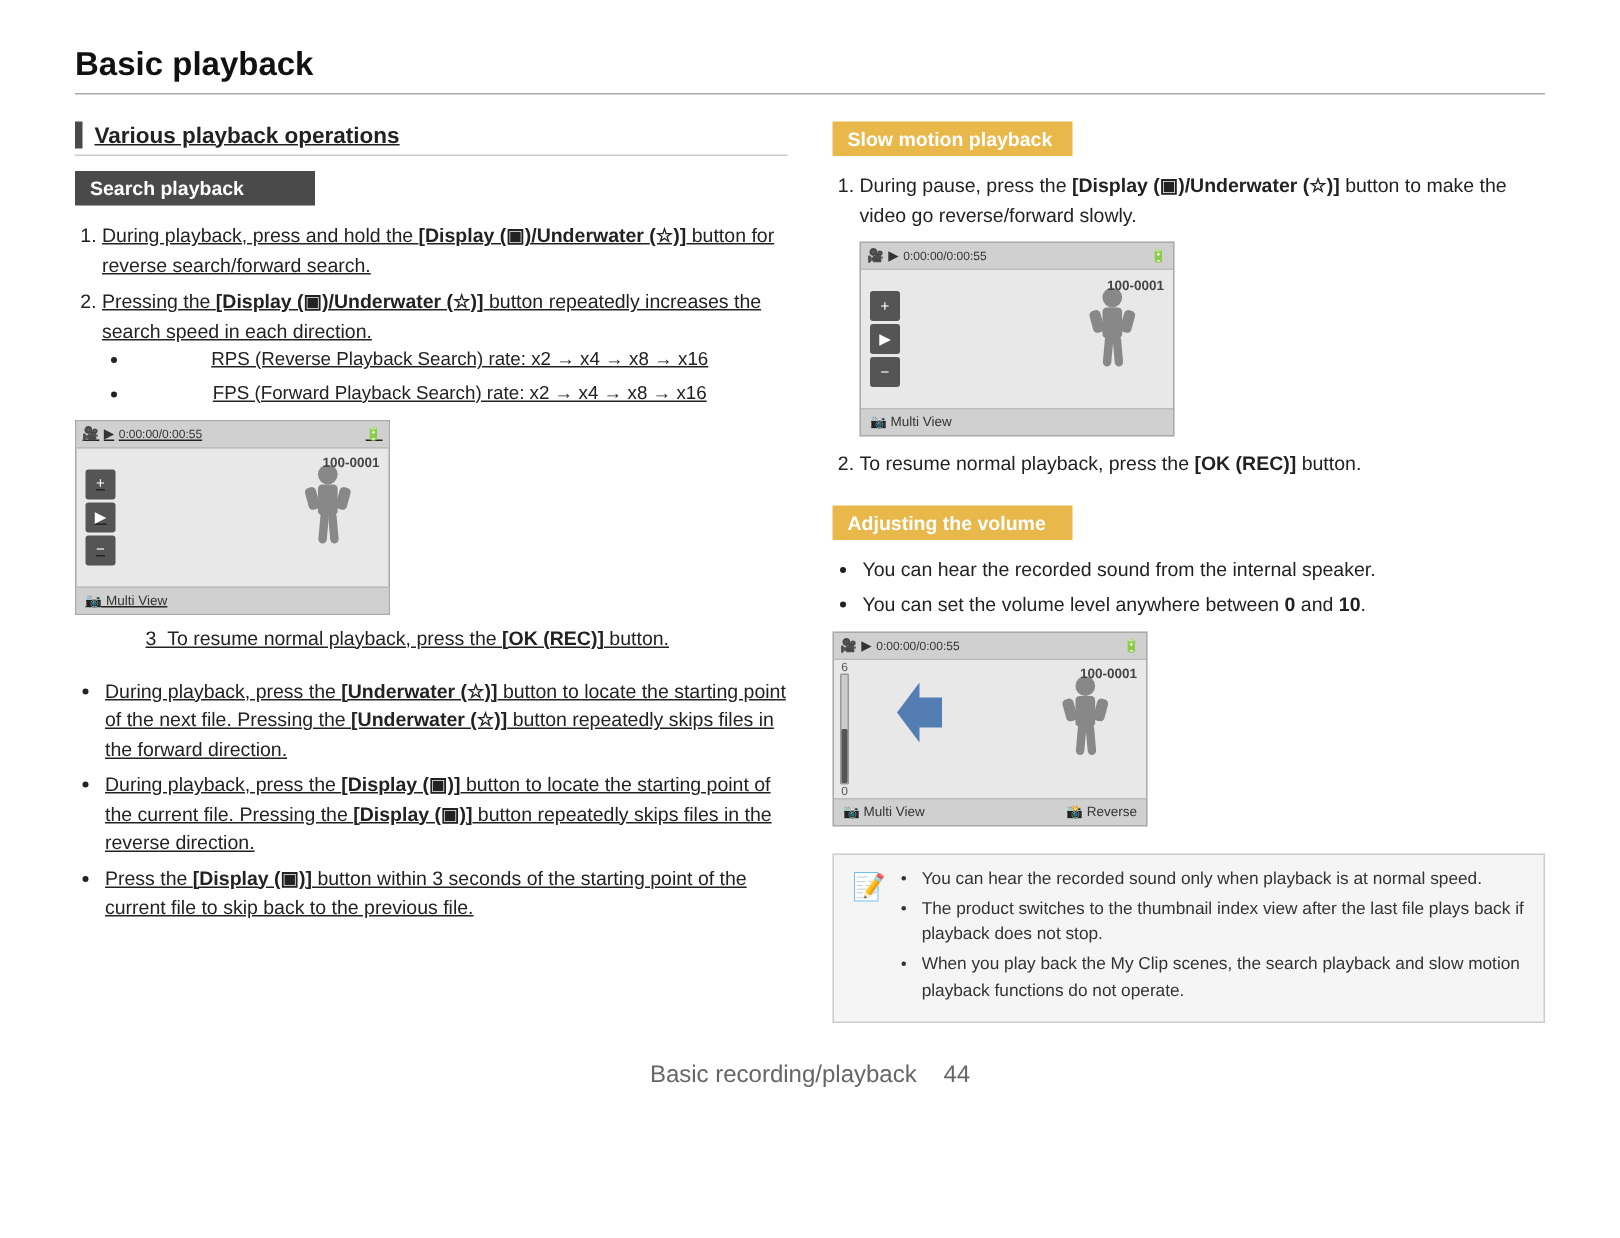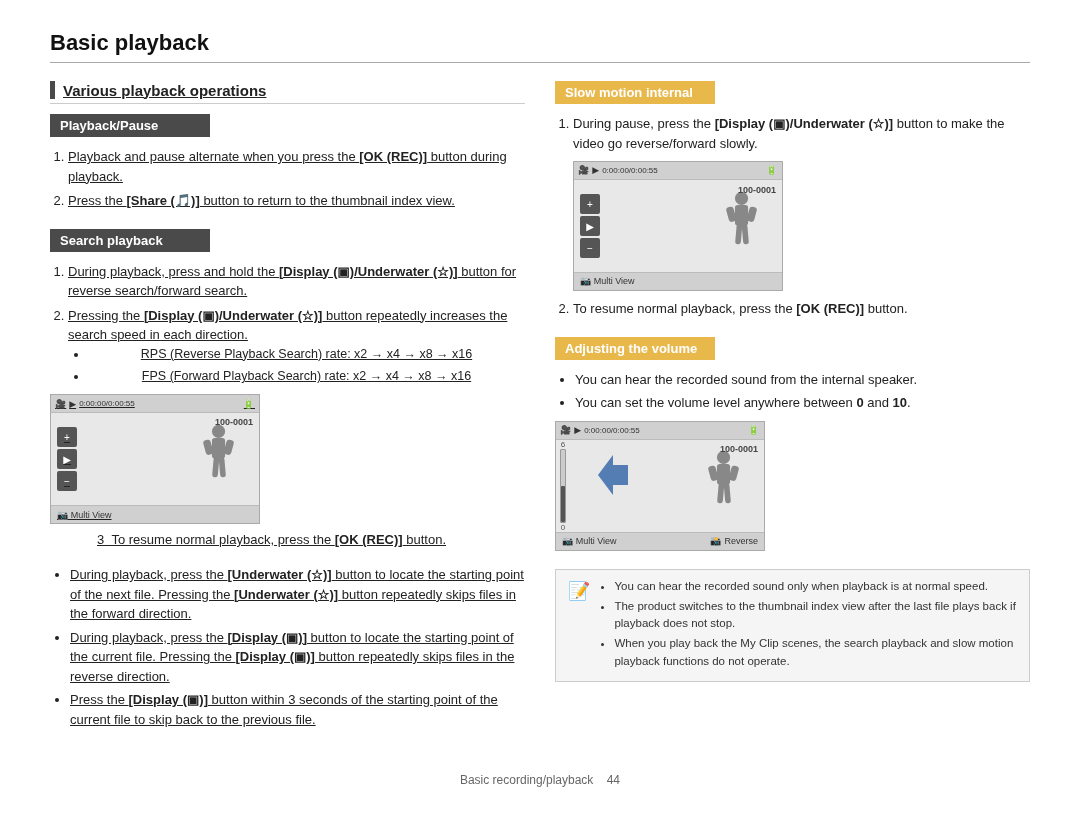--- a/index.html
+++ b/index.html
@@ -236,21 +236,21 @@
       padding-left: 16px;
       margin: 0;
     }
     .note-content ul li {
       font-size: 11.5px;
       color: #333;
       margin-bottom: 3px;
     }
     .footer {
       text-align: center;
-      font-size: 12px;
+      font-size: 16px;
       color: #666;
       margin-top: 20px;
       padding-top: 6px;
     }
     .section-block {
       margin-bottom: 18px;
     }
   </style>
 </head>
 <body>
@@ -263,27 +263,20 @@
 <div class="main-layout">
 
   <div class="left-col">
 
     <div class="section-header-row">
       <div class="left-accent"></div>
       <span class="section-title-plain">Various playback operations</span>
     </div>
     <hr class="section-divider">
 
-    <div class="section-block">
-      <div class="section-bar">Playback/Pause</div>
-      <ol>
-        <li>Playback and pause alternate when you press the <b>[OK (REC)]</b> button during playback.</li>
-        <li>Press the <b>[Share (🎵)]</b> button to return to the thumbnail index view.</li>
-      </ol>
-    </div>
 
     <div class="section-block">
       <div class="section-bar">Search playback</div>
       <ol>
         <li>During playback, press and hold the <b>[Display (▣)/Underwater</b> <b>(☆)]</b> button for reverse search/forward search.</li>
         <li>Pressing the <b>[Display (▣)/Underwater (☆)]</b> button repeatedly increases the search speed in each direction.
           <ul class="sub-ul">
             <li>RPS (Reverse Playback Search) rate: x2 → x4 → x8 → x16</li>
             <li>FPS (Forward Playback Search) rate: x2 → x4 → x8 → x16</li>
           </ul>
@@ -332,21 +325,21 @@
         <li>During playback, press the <b>[Display (▣)]</b> button to locate the starting point of the current file. Pressing the <b>[Display (▣)]</b> button repeatedly skips files in the reverse direction.</li>
         <li>Press the <b>[Display (▣)]</b> button within 3 seconds of the starting point of the current file to skip back to the previous file.</li>
       </ul>
     </div>
 
   </div>
 
   <div class="right-col">
 
     <div class="section-block">
-      <div class="section-bar highlight">Slow motion internal</div>
+      <div class="section-bar highlight">Slow motion playback</div>
       <ol>
         <li>During pause, press the <b>[Display (▣)/Underwater (☆)]</b> button to make the video go reverse/forward slowly.
           
           <div class="camera-screen-right">
             <div class="cam-top-bar">
               <div class="cam-icons-left">
                 <span>🎥</span>
                 <span>▶</span>
                 <span style="font-size:8px;">0:00:00/0:00:55</span>
               </div>

